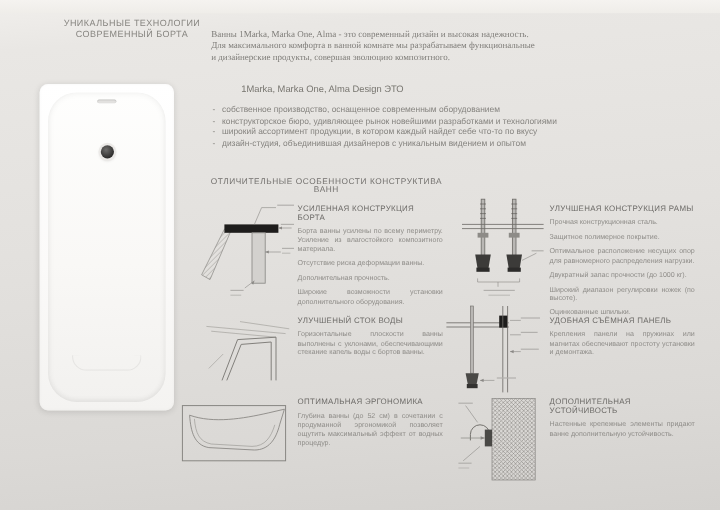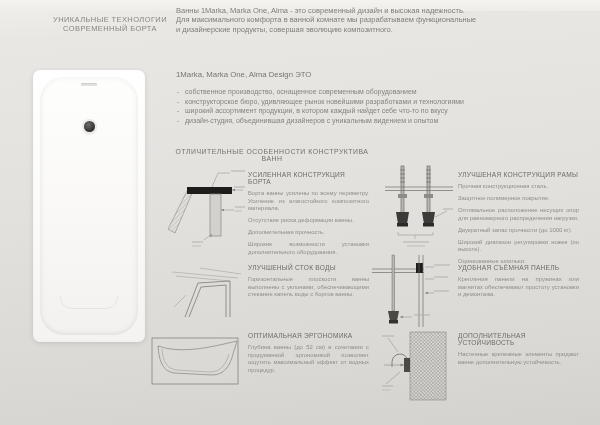--- a/index.html
+++ b/index.html
@@ -8,25 +8,25 @@
     position:relative; width:600px; height:425px; overflow:hidden;
     background: linear-gradient(175deg,#f1efec 0%, #e9e7e4 9%, #e3e1de 45%, #dbd9d6 80%, #d4d2cf 100%);
     font-family:"Liberation Sans", sans-serif;
     color:#8f8d89;
   }
   .topband { position:absolute; left:0; top:0; width:600px; height:11px;
     background:linear-gradient(180deg,#f5f3f0,#efede9); }
 
   .slogan { position:absolute; left:35px; top:15px; width:150px;
     font-size:7.5px; line-height:9.4px; letter-spacing:.4px; color:#878580;text-align:center; }
-  .intro { position:absolute; left:176px; top:6px; width:400px;
-    font-size:7.5px; line-height:9.4px; color:#7f7d79; }
+  .intro { position:absolute; left:176px; top:24px; width:400px;
+    font-size:7.5px; line-height:9.4px; color:#7f7d79;font-family:Liberation Serif, serif; }
 
   .brand { position:absolute; left:176px; top:70px; width:330px; }
-  .brand-title { font-size:7.8px; color:#77756f; margin-bottom:8px; }
+  .brand-title { font-size:7.8px; color:#77756f; margin-bottom:8px;margin-left:25px; }
   .brand-bullets div { font-size:7px; line-height:9.6px; color:#85837f; padding-left:9px; position:relative; }
   .brand-bullets div::before { content:"-"; position:absolute; left:1px; }
 
   .features-heading { position:absolute; left:172px; top:148px; width:200px;
     text-align:center; font-size:6.9px; letter-spacing:.5px; color:#73716e; }
 
   .section { position:absolute; width:121px; }
   .section .title { font-size:6.6px; letter-spacing:.25px; color:#6d6b68; margin-bottom:5px; }
   .section .paras div { font-size:5.9px; line-height:7.5px; color:#8f8d89;
     text-align:justify; margin-bottom:4.5px; }

